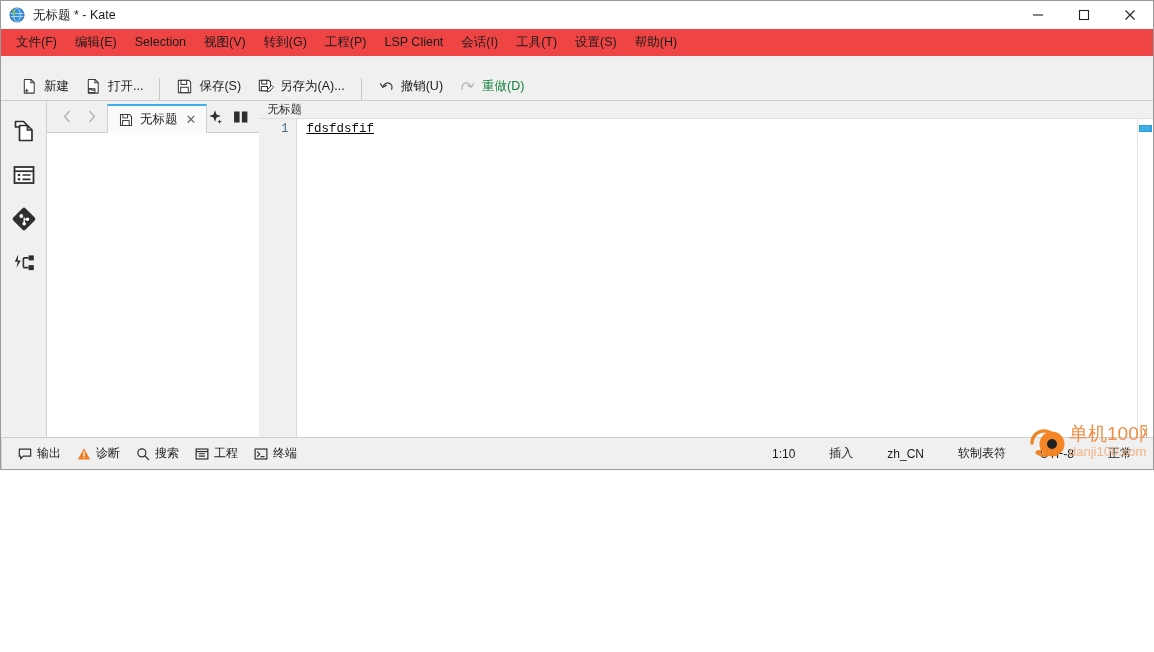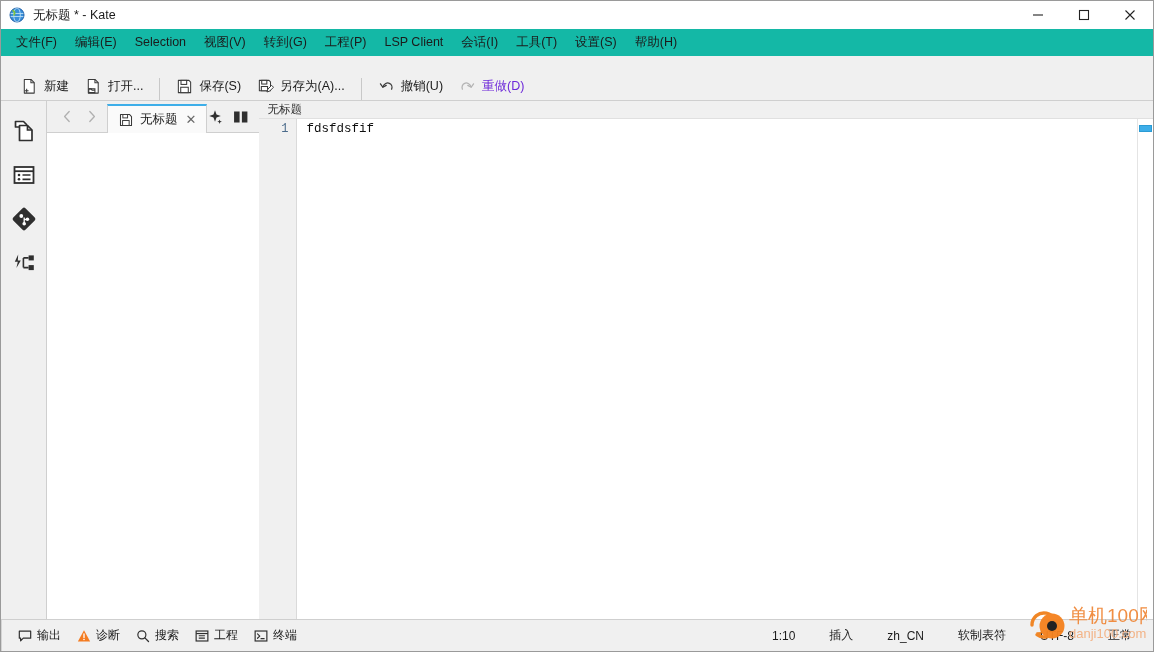--- a/index.html
+++ b/index.html
@@ -7,21 +7,21 @@
     padding: 0;
     background: #ffffff;
   }
   body {
     font-family: "Liberation Sans", sans-serif;
     -webkit-font-smoothing: antialiased;
   }
   #app {
     position: relative;
     width: 1154px;
-    height: 652px;
+    height: 470px;
     overflow: hidden;
     background: #ffffff;
     border: 1px solid #9a9a9a;
     box-sizing: border-box;
     display: flex;
     flex-direction: column;
   }
 
   
   .titlebar {
@@ -57,21 +57,21 @@
     display: flex;
     align-items: center;
     justify-content: center;
     color: #222;
   }
 
   
   .menubar {
     height: 27px;
     min-height: 27px;
-    background: #14b8a6;
+    background: #ef4444;
     display: flex;
     align-items: center;
     padding-left: 6px;
     border-bottom: 1px solid #f0f0f0;
   }
   .menu-item {
     font-size: 12.5px;
     color: #1b1b1b;
     padding: 4px 9px;
     white-space: nowrap;
@@ -91,21 +91,21 @@
   .tb-btn {
     display: flex;
     align-items: center;
     gap: 6px;
     height: 28px;
     padding: 0 8px;
     font-size: 12.5px;
     color: #1b1b1b;
     white-space: nowrap;
   }
-  .tb-btn.disabled { color: #6d28d9; }
+  .tb-btn.disabled { color: #15803d; }
   .tb-sep {
     width: 1px;
     height: 22px;
     background: #c8c8c8;
     margin: 0 8px;
     flex: none;
   }
   .tb-icon { width: 17px; height: 17px; flex: none; display:block; }
 
   
@@ -248,20 +248,21 @@
     padding-right: 8px;
     line-height: 16px;
   }
   .text-area {
     flex: 1;
     background: #ffffff;
     padding: 2px 0 0 9px;
     min-width: 0;
     overflow: hidden;
     position: relative;
+    text-decoration: underline;
   }
   .code-line {
     font-family: "Liberation Mono", monospace;
     font-size: 12.5px;
     color: #0f0f0f;
     line-height: 16px;
     white-space: pre;
   }
   
   .vscroll {

